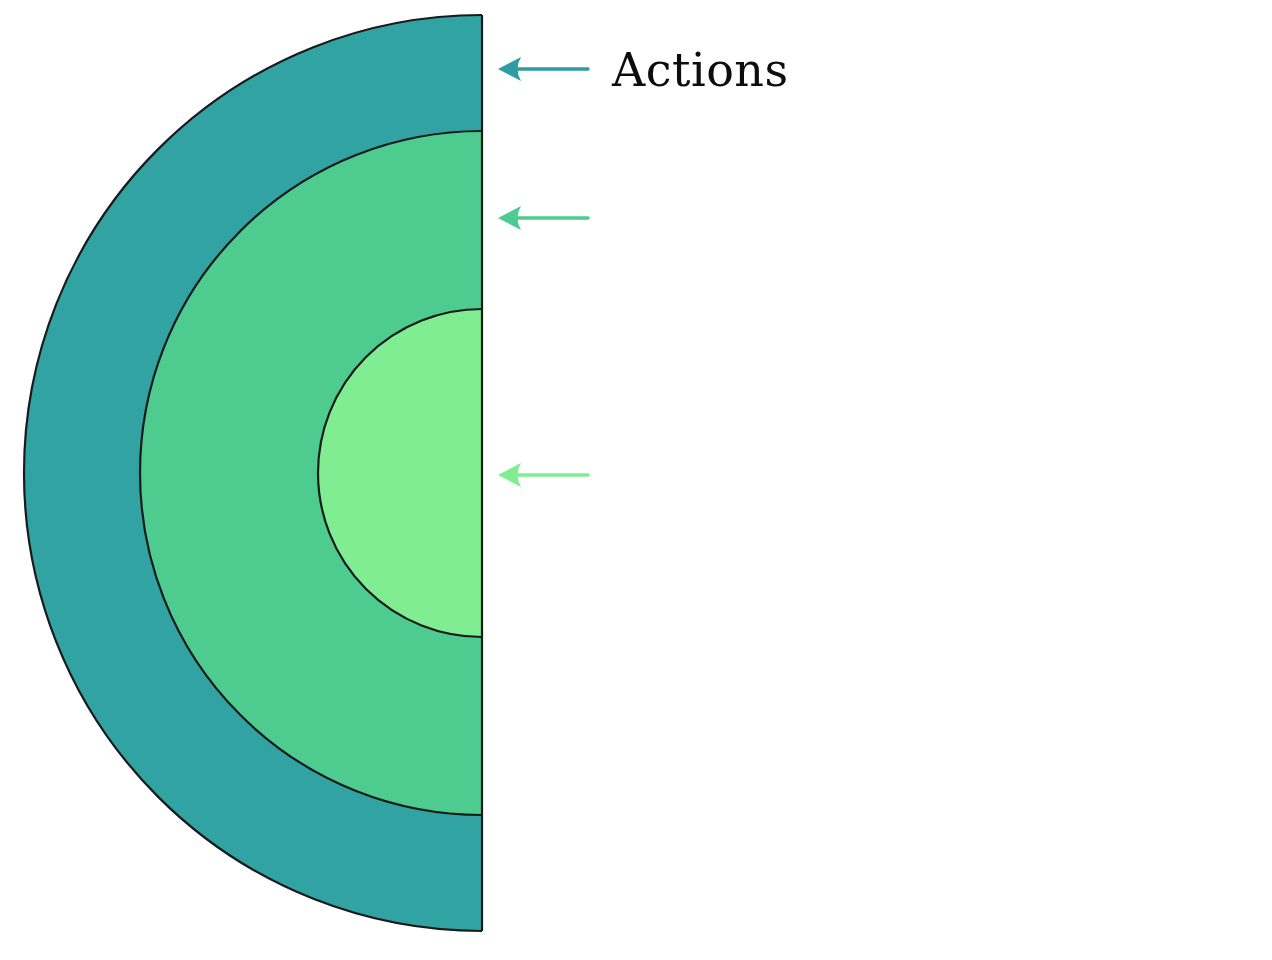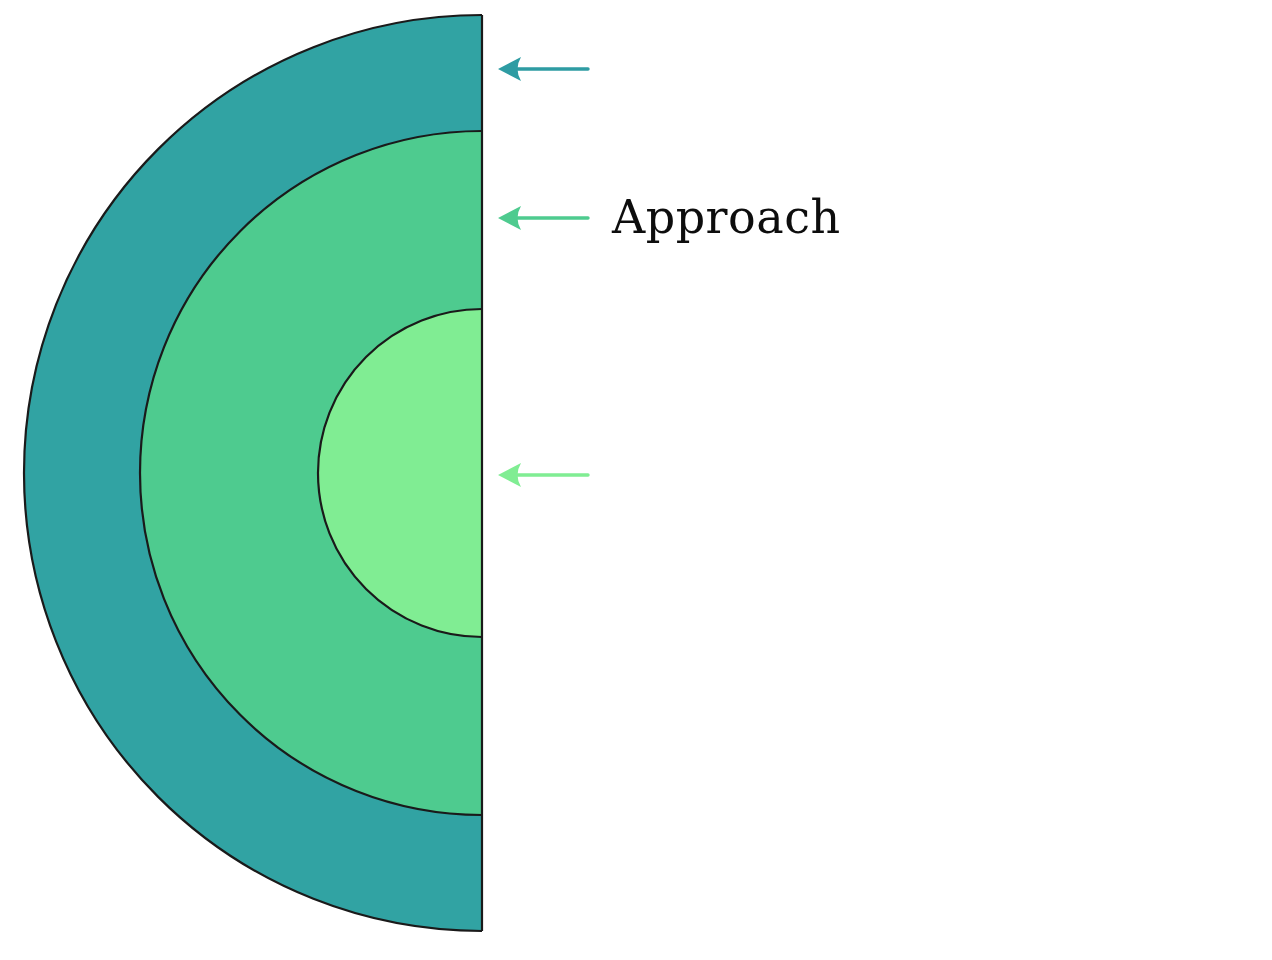--- a/index.html
+++ b/index.html
@@ -65,17 +65,17 @@
       <line x1="588" y1="218" x2="516" y2="218" stroke="#4ECB8F" stroke-width="3.4" stroke-linecap="round"></line>
       <path d="M 498 218 L 521 206 Q 514 218 521 230 Z" fill="#4ECB8F"></path>
     </g>
 
     <g>
       <line x1="588" y1="475" x2="516" y2="475" stroke="#80ED93" stroke-width="3.4" stroke-linecap="round"></line>
       <path d="M 498 475 L 521 463 Q 514 475 521 487 Z" fill="#80ED93"></path>
     </g>
   </svg>
 
+  <div id="label-actions" class="callout-label">Actions</div>
 
-  <div id="label-approach" class="callout-label">Approach</div>
 
 
 </div>
 
 </body></html>

